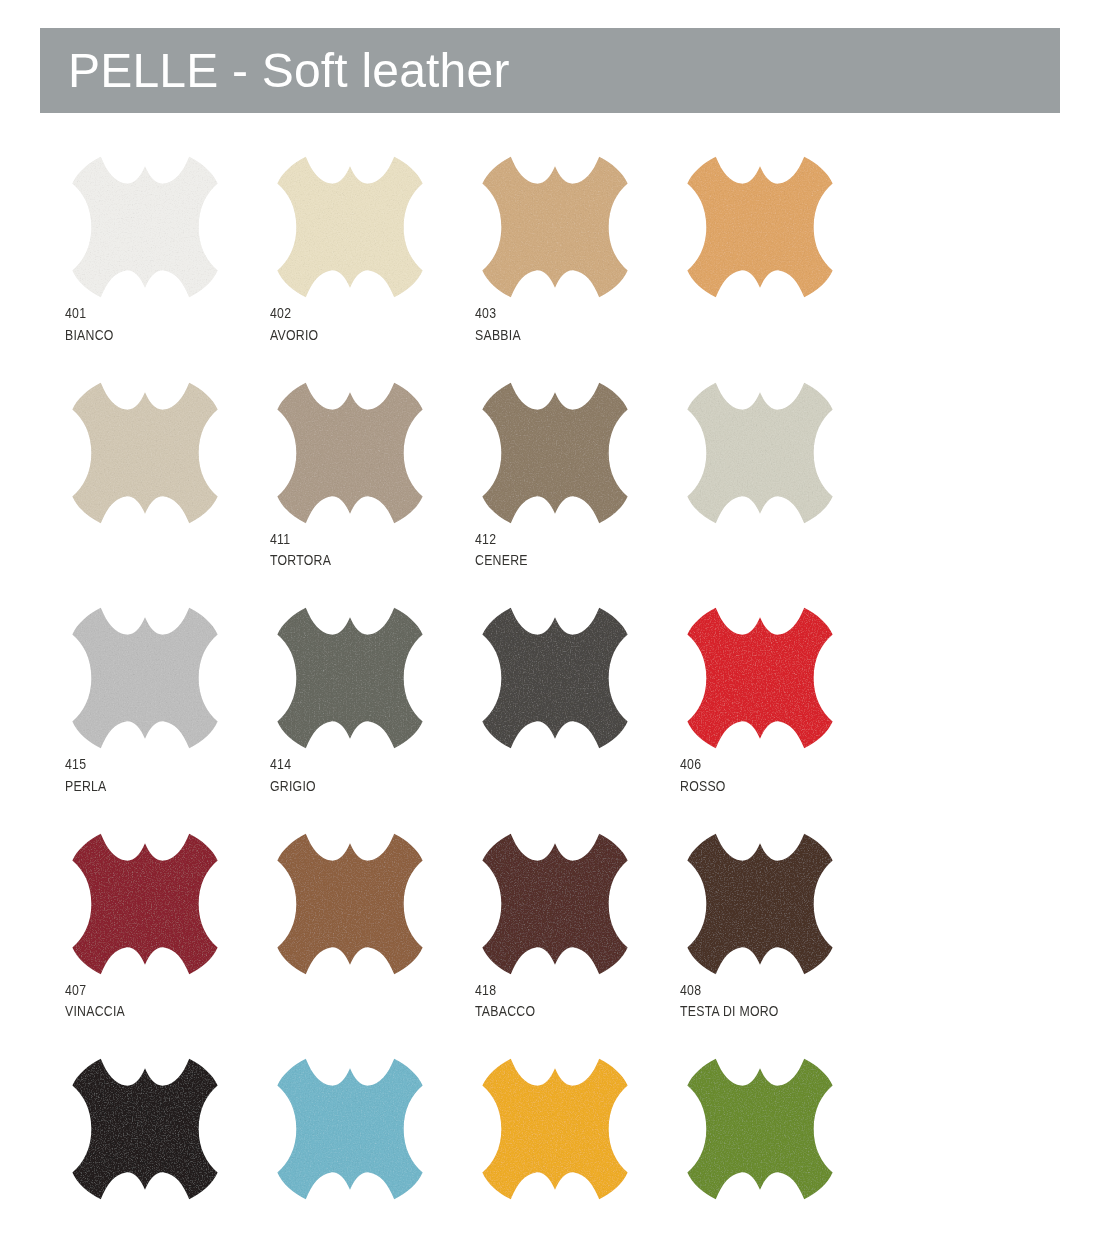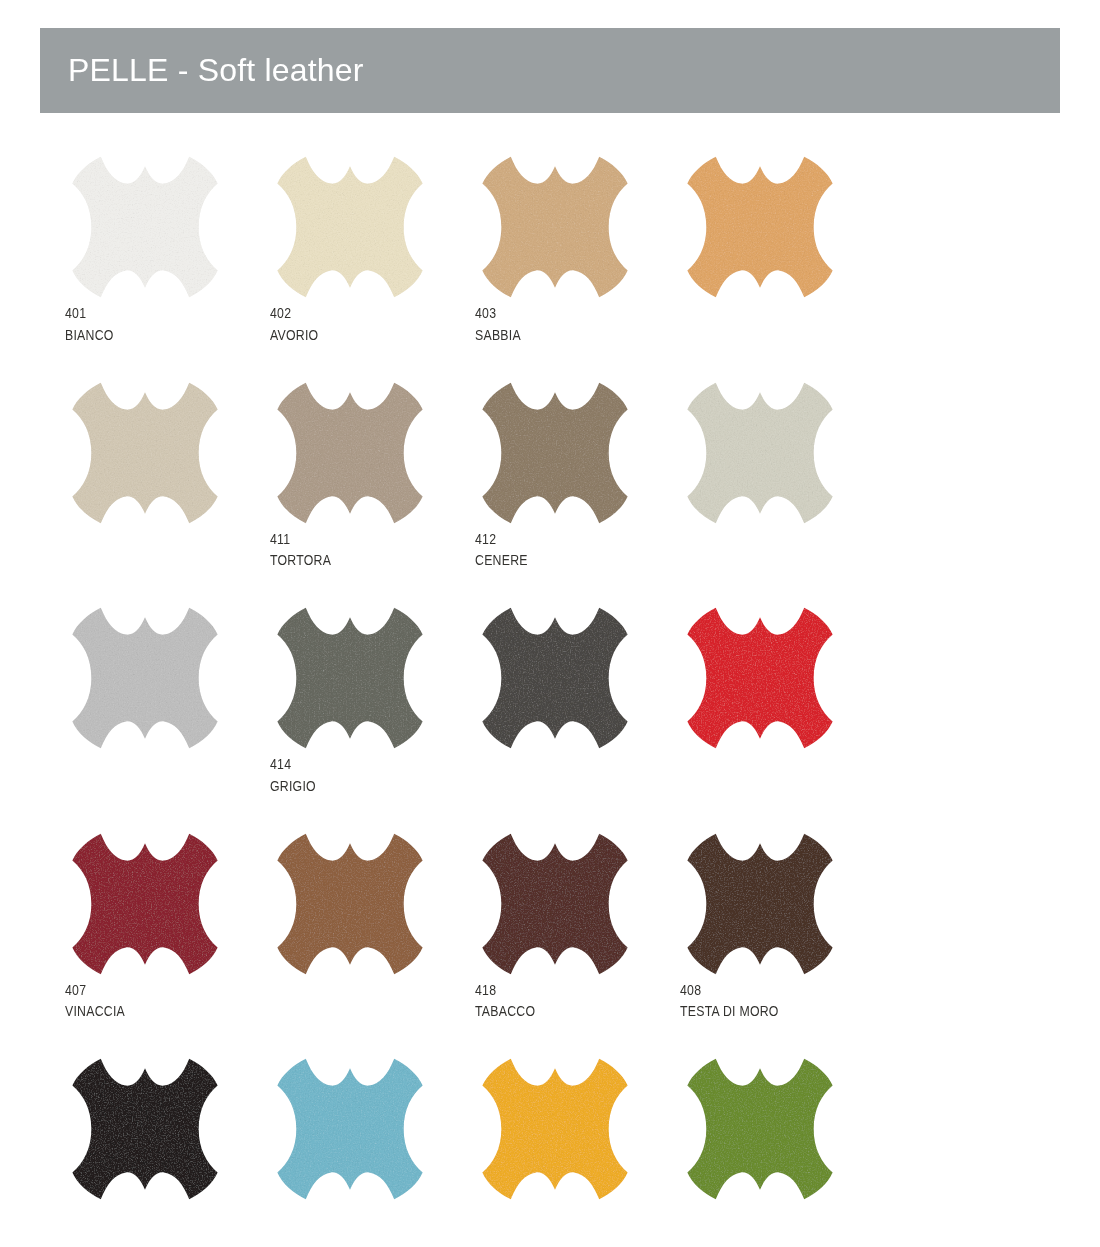--- a/index.html
+++ b/index.html
@@ -21,21 +21,21 @@
     left: 40px;
     top: 28px;
     width: 1020px;
     height: 85px;
     background: #9a9fa1;
     display: flex;
     align-items: center;
   }
   .header-title {
     color: #ffffff;
-    font-size: 32px;
+    font-size: 48px;
     font-weight: 400;
     letter-spacing: 0.2px;
     padding-left: 28px;
     font-family: "Liberation Sans", sans-serif;
   }
 
   
   .grid {
     position: absolute;
     left: 65px;
@@ -258,20 +258,24 @@
               <feComponentTransfer in="ng" result="nc">
                 <feFuncA type="linear" slope="0.30" intercept="0"></feFuncA>
               </feComponentTransfer>
               <feComposite in="nc" in2="SourceGraphic" operator="in" result="grain"></feComposite>
               <feBlend in="SourceGraphic" in2="grain" mode="overlay"></feBlend>
             </filter>
           </defs>
           <path d="M 44 6 C 52 26, 62 38, 76 40 C 86 41, 94 32, 100 18 C 106 32, 114 41, 124 40 C 138 38, 148 26, 156 6 C 172 14, 186 26, 192 40 C 178 52, 168 70, 168 95 C 168 120, 178 138, 192 150 C 186 164, 172 176, 156 184 C 148 164, 138 152, 124 150 C 114 149, 106 158, 100 172 C 94 158, 86 149, 76 150 C 62 152, 52 164, 44 184 C 28 176, 14 164, 8 150 C 22 138, 32 120, 32 95 C 32 70, 22 52, 8 40 C 14 26, 28 14, 44 6 Z" fill="#bdbdbd" filter="url(#tex8)"></path>
         </svg>
       </div>
+      <div class="labels">
+        <span class="code">415</span>
+        <span class="name">PERLA</span>
+      </div>
     </div>
     <div class="cell">
       <div class="hide-wrap">
         <svg viewBox="0 0 200 190" xmlns="http://www.w3.org/2000/svg">
           <defs>
             <filter id="tex9" x="-5%" y="-5%" width="110%" height="110%">
               <feTurbulence type="fractalNoise" baseFrequency="0.62" numOctaves="4" seed="66" result="n"></feTurbulence>
               <feColorMatrix in="n" type="saturate" values="0" result="ng"></feColorMatrix>
               <feComponentTransfer in="ng" result="nc">
                 <feFuncA type="linear" slope="0.30" intercept="0"></feFuncA>
@@ -316,20 +320,24 @@
               <feComponentTransfer in="ng" result="nc">
                 <feFuncA type="linear" slope="0.30" intercept="0"></feFuncA>
               </feComponentTransfer>
               <feComposite in="nc" in2="SourceGraphic" operator="in" result="grain"></feComposite>
               <feBlend in="SourceGraphic" in2="grain" mode="overlay"></feBlend>
             </filter>
           </defs>
           <path d="M 44 6 C 52 26, 62 38, 76 40 C 86 41, 94 32, 100 18 C 106 32, 114 41, 124 40 C 138 38, 148 26, 156 6 C 172 14, 186 26, 192 40 C 178 52, 168 70, 168 95 C 168 120, 178 138, 192 150 C 186 164, 172 176, 156 184 C 148 164, 138 152, 124 150 C 114 149, 106 158, 100 172 C 94 158, 86 149, 76 150 C 62 152, 52 164, 44 184 C 28 176, 14 164, 8 150 C 22 138, 32 120, 32 95 C 32 70, 22 52, 8 40 C 14 26, 28 14, 44 6 Z" fill="#d8232a" filter="url(#tex11)"></path>
         </svg>
       </div>
+      <div class="labels">
+        <span class="code">406</span>
+        <span class="name">ROSSO</span>
+      </div>
     </div>
     <div class="cell">
       <div class="hide-wrap">
         <svg viewBox="0 0 200 190" xmlns="http://www.w3.org/2000/svg">
           <defs>
             <filter id="tex12" x="-5%" y="-5%" width="110%" height="110%">
               <feTurbulence type="fractalNoise" baseFrequency="0.62" numOctaves="4" seed="87" result="n"></feTurbulence>
               <feColorMatrix in="n" type="saturate" values="0" result="ng"></feColorMatrix>
               <feComponentTransfer in="ng" result="nc">
                 <feFuncA type="linear" slope="0.30" intercept="0"></feFuncA>

